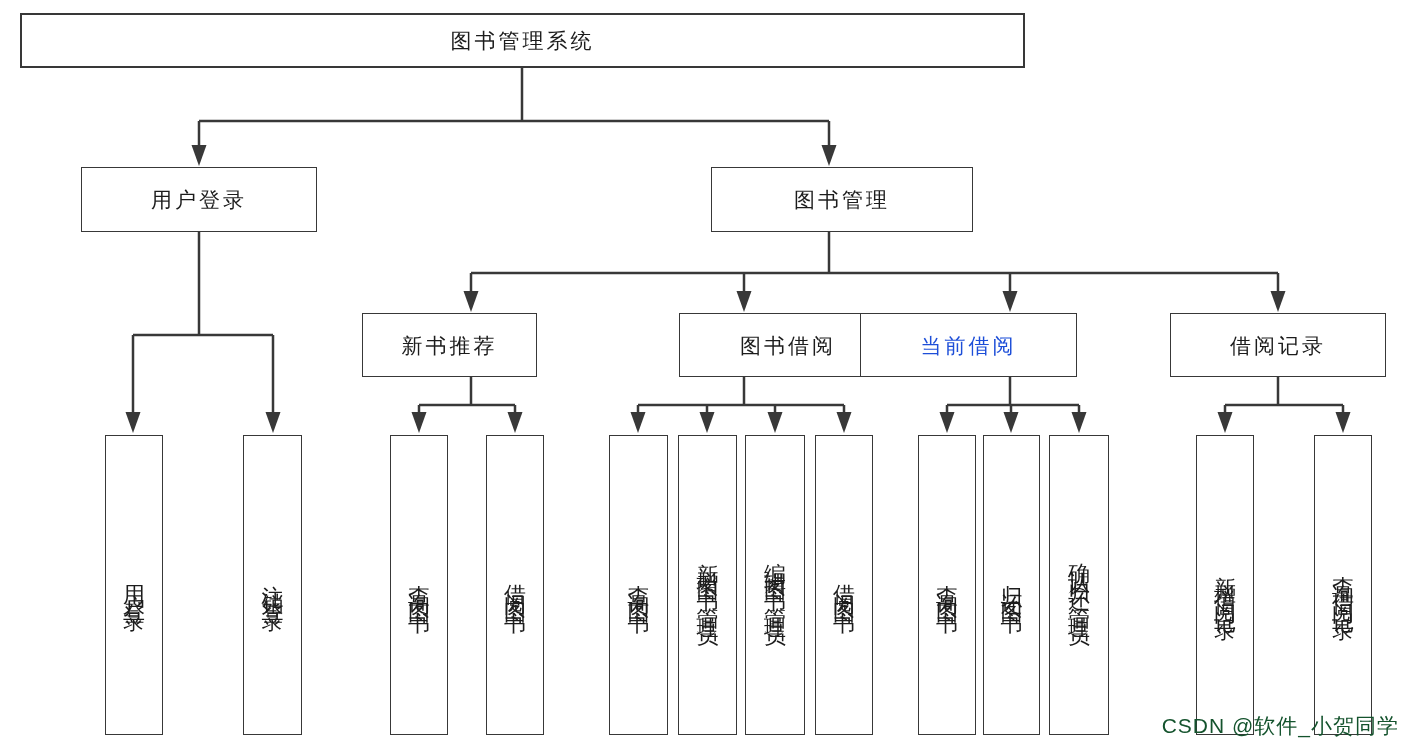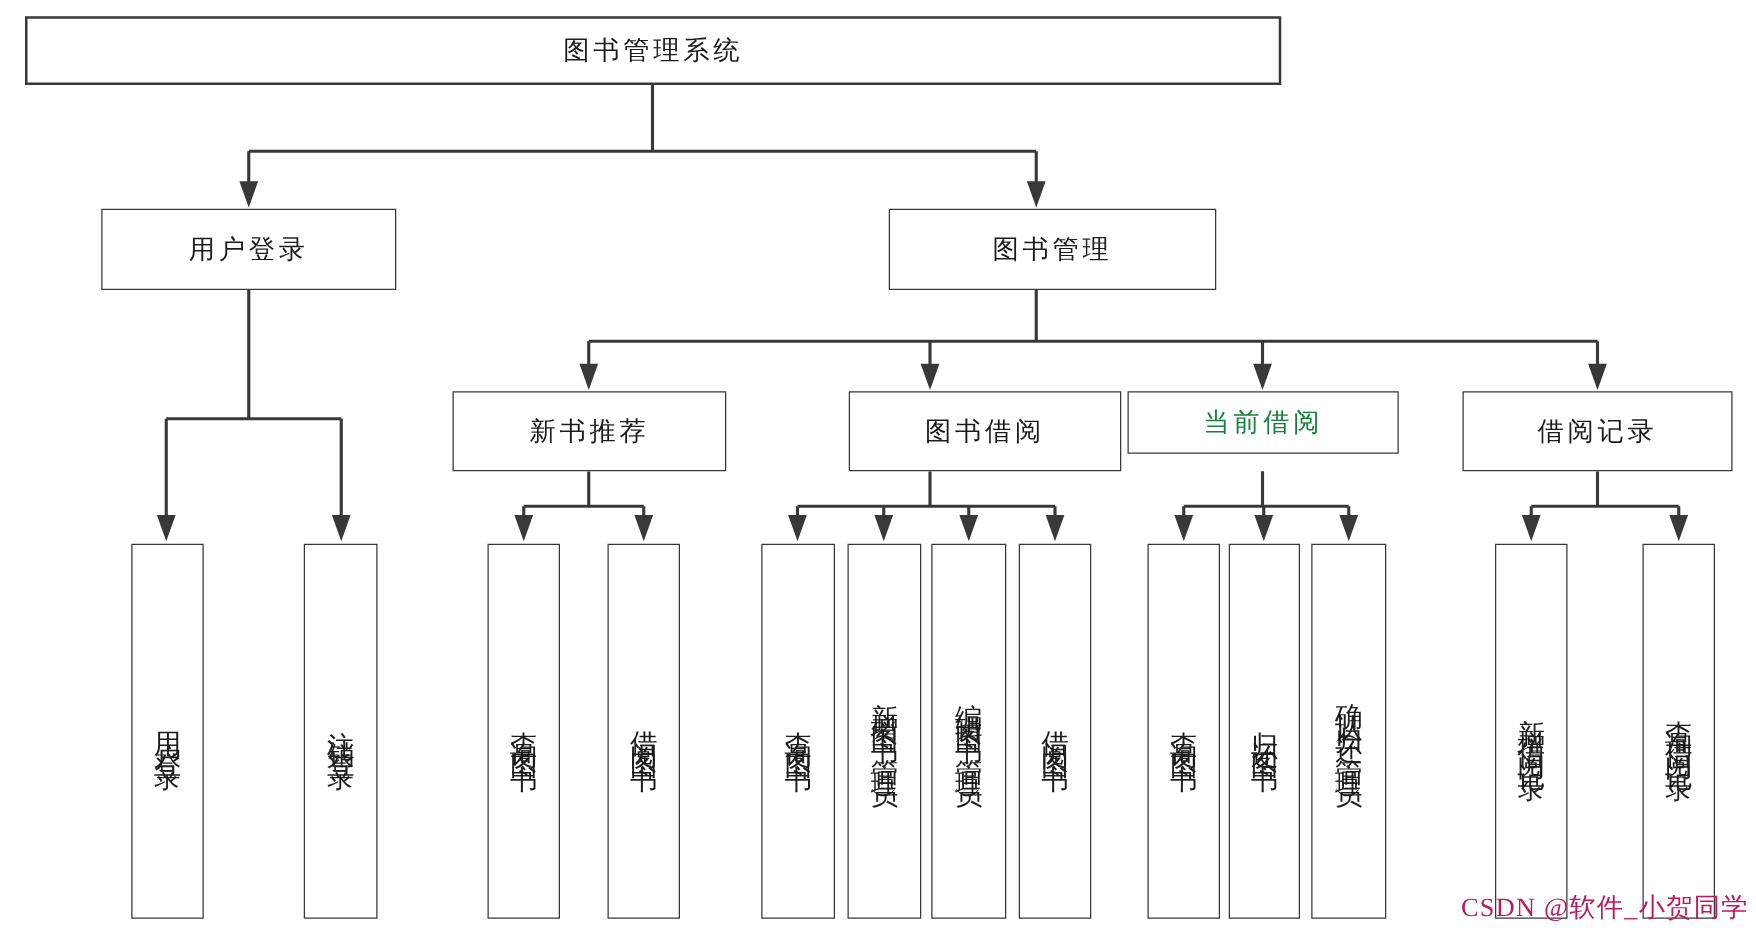--- a/index.html
+++ b/index.html
@@ -1,21 +1,21 @@
 <!DOCTYPE html>
 <html><head>
 <meta charset="utf-8">
 <style>
   html,body{margin:0;padding:0;background:#ffffff;}
   .stage{
     position:relative;
     width:1405px;height:747px;
     background:#ffffff;
     overflow:hidden;
-    font-family:Liberation Serif, serif;
+    font-family:Liberation Sans, sans-serif;
   }
   #connectors{position:absolute;left:0;top:0;}
   .node{
     position:absolute;
     box-sizing:border-box;
     border:1px solid #be185d;
     background:#ffffff;
     display:flex;
     align-items:center;
     justify-content:center;
@@ -90,37 +90,37 @@
         <polygon points="1217.5,412 1232.5,412 1225,433" fill="#383838"></polygon>
         <polygon points="1335.5,412 1350.5,412 1343,433" fill="#383838"></polygon>
       </g>
     </svg>
 
   <div class="node h root" style="left: 20px; top: 13px; width: 1005px; height: 55px; border-color: rgb(56, 56, 56); color: rgb(28, 28, 28);">图书管理系统</div>
 
   <div class="node h" style="left: 81px; top: 167px; width: 236px; height: 65px; border-color: rgb(56, 56, 56); color: rgb(28, 28, 28);">用户登录</div>
   <div class="node h" style="left: 711px; top: 167px; width: 262px; height: 65px; border-color: rgb(56, 56, 56); color: rgb(28, 28, 28);">图书管理</div>
 
-  <div class="node h" style="left: 362px; top: 313px; width: 219px; height: 64px; border-color: rgb(56, 56, 56); color: rgb(28, 28, 28);">新书推荐</div>
+  <div class="node h" style="left: 362px; top: 313px; width: 175px; height: 64px; border-color: rgb(56, 56, 56); color: rgb(28, 28, 28);">新书推荐</div>
   <div class="node h" style="left: 635px; top: 313px; width: 218px; height: 64px; border-color: rgb(56, 56, 56); color: rgb(28, 28, 28); margin-left: 44px;">图书借阅</div>
-  <div class="node h" style="left: 902px; top: 313px; width: 217px; height: 50px; border-color: rgb(56, 56, 56); color: #15803d;">当前借阅</div>
+  <div class="node h" style="left: 860px; top: 313px; width: 217px; height: 64px; border-color: rgb(56, 56, 56); color: #1d4ed8;">当前借阅</div>
   <div class="node h" style="left: 1170px; top: 313px; width: 216px; height: 64px; border-color: rgb(56, 56, 56); color: rgb(28, 28, 28);">借阅记录</div>
 
   <div class="node v" style="left: 105px; top: 435px; width: 58px; height: 300px; border-color: rgb(56, 56, 56); color: rgb(28, 28, 28);">用户登录</div>
   <div class="node v" style="left: 243px; top: 435px; width: 59px; height: 300px; border-color: rgb(56, 56, 56); color: rgb(28, 28, 28);">注销登录</div>
 
   <div class="node v" style="left: 390px; top: 435px; width: 58px; height: 300px; border-color: rgb(56, 56, 56); color: rgb(28, 28, 28);">查询图书</div>
   <div class="node v" style="left: 486px; top: 435px; width: 58px; height: 300px; border-color: rgb(56, 56, 56); color: rgb(28, 28, 28);">借阅图书</div>
 
   <div class="node v" style="left: 609px; top: 435px; width: 59px; height: 300px; border-color: rgb(56, 56, 56); color: rgb(28, 28, 28);">查询图书</div>
   <div class="node v" style="left: 678px; top: 435px; width: 59px; height: 300px; border-color: rgb(56, 56, 56); color: rgb(28, 28, 28);">新增图书（管理员）</div>
   <div class="node v" style="left: 745px; top: 435px; width: 60px; height: 300px; border-color: rgb(56, 56, 56); color: rgb(28, 28, 28);">编辑图书（管理员）</div>
   <div class="node v" style="left: 815px; top: 435px; width: 58px; height: 300px; border-color: rgb(56, 56, 56); color: rgb(28, 28, 28);">借阅图书</div>
 
   <div class="node v" style="left: 918px; top: 435px; width: 58px; height: 300px; border-color: rgb(56, 56, 56); color: rgb(28, 28, 28);">查询图书</div>
   <div class="node v" style="left: 983px; top: 435px; width: 57px; height: 300px; border-color: rgb(56, 56, 56); color: rgb(28, 28, 28);">归还图书</div>
   <div class="node v" style="left: 1049px; top: 435px; width: 60px; height: 300px; border-color: rgb(56, 56, 56); color: rgb(28, 28, 28);">确认归还（管理员）</div>
 
   <div class="node v" style="left: 1196px; top: 435px; width: 58px; height: 300px; border-color: rgb(56, 56, 56); color: rgb(28, 28, 28);">新增借阅记录</div>
   <div class="node v" style="left: 1314px; top: 435px; width: 58px; height: 300px; border-color: rgb(56, 56, 56); color: rgb(28, 28, 28);">查询借阅记录</div>
 
-  <div class="watermark" style="color: #be185d;">CSDN @软件_小贺同学</div>
+  <div class="watermark" style="color: #14532d;">CSDN @软件_小贺同学</div>
 </div>
 
 </body></html>

